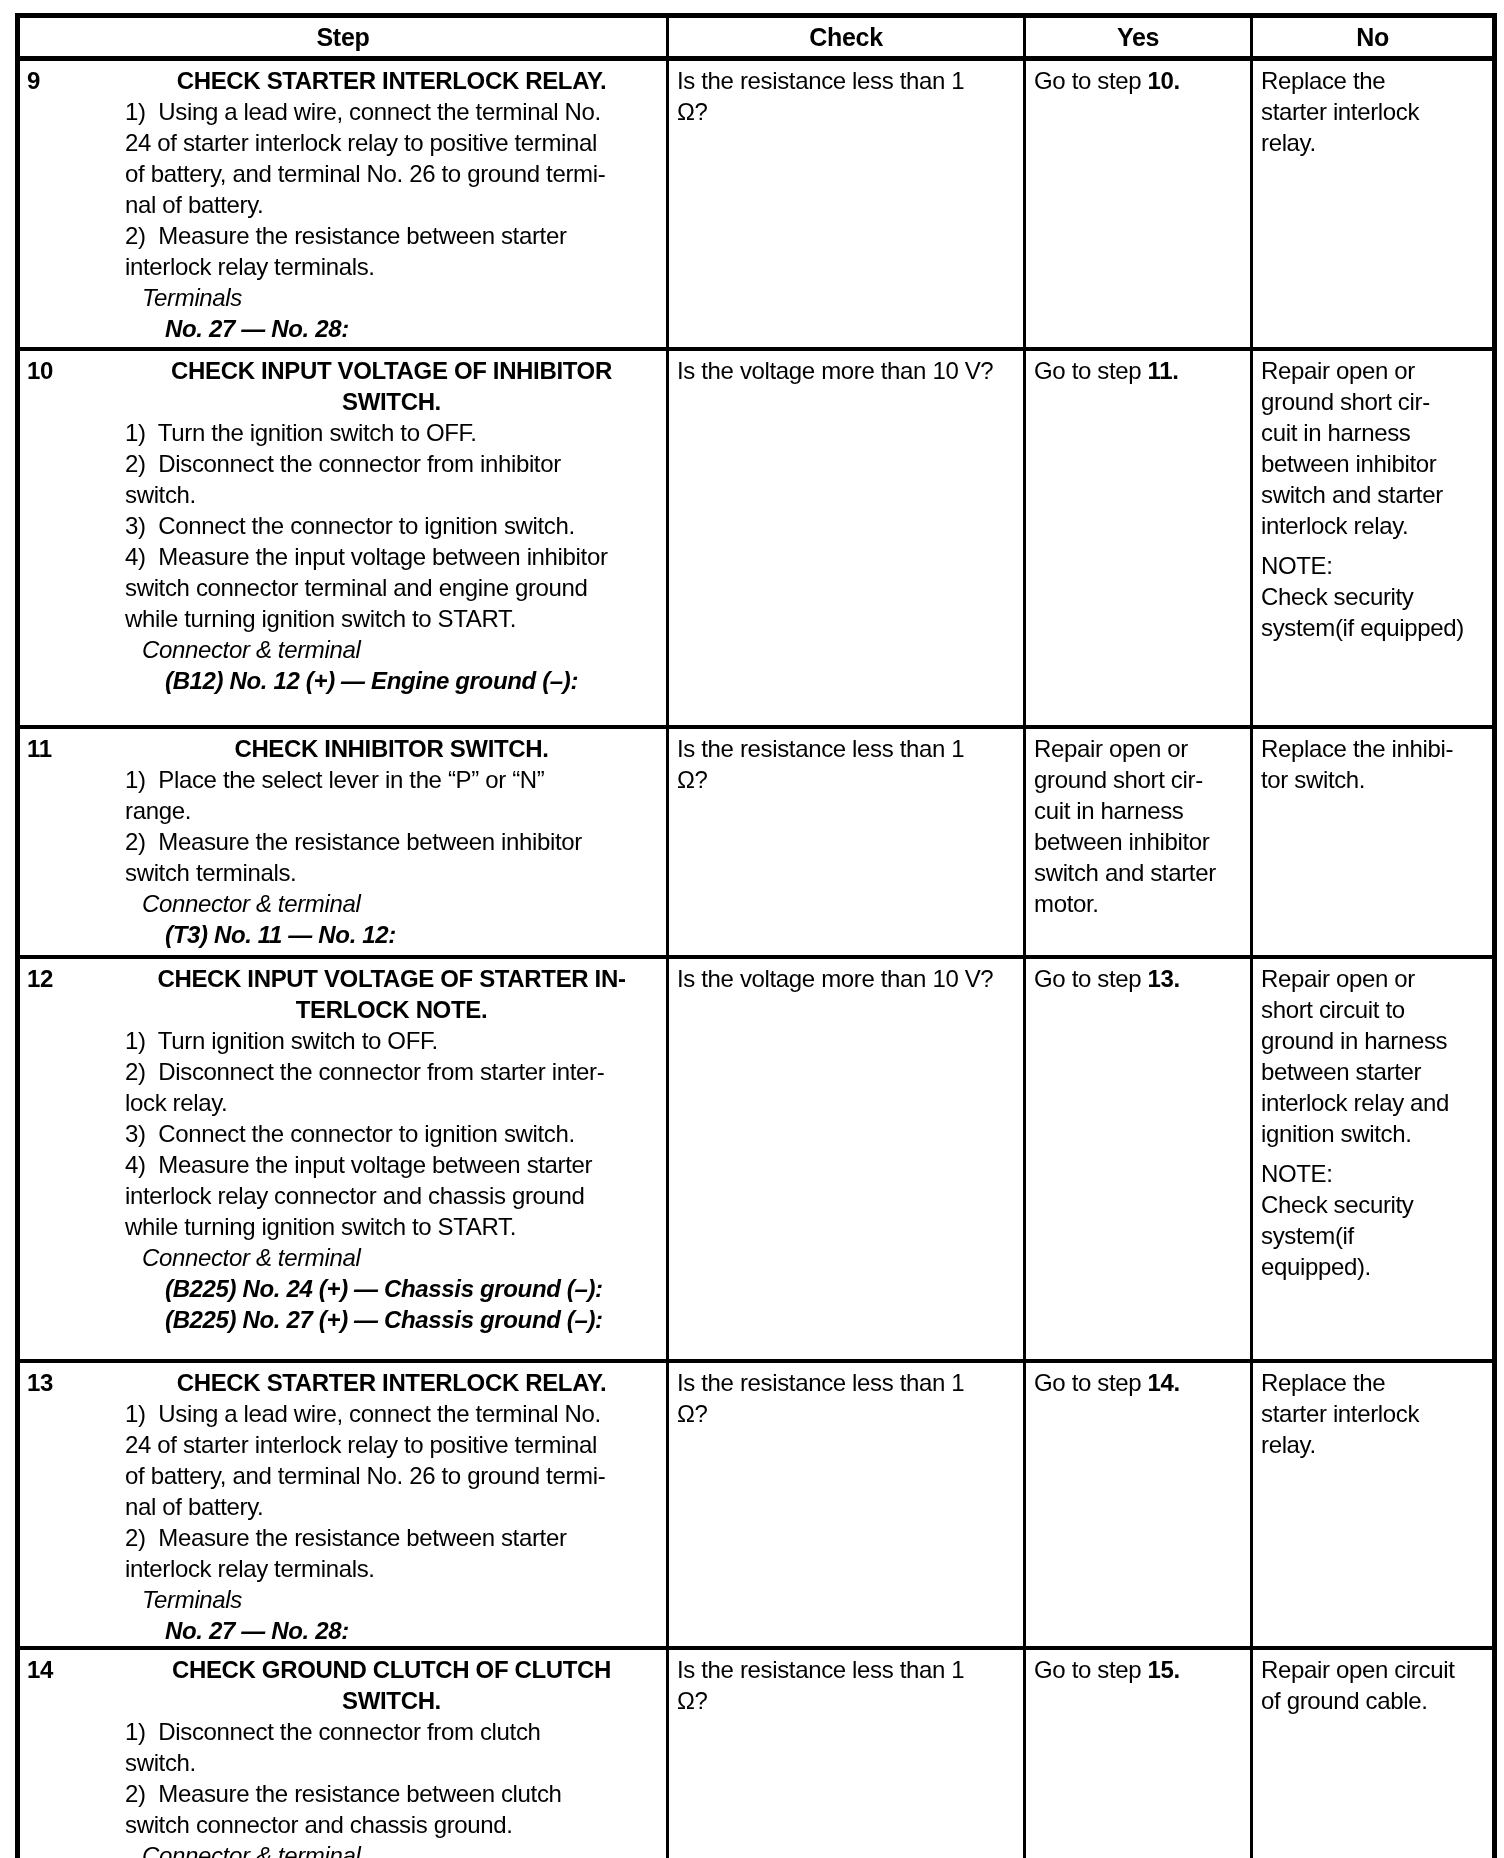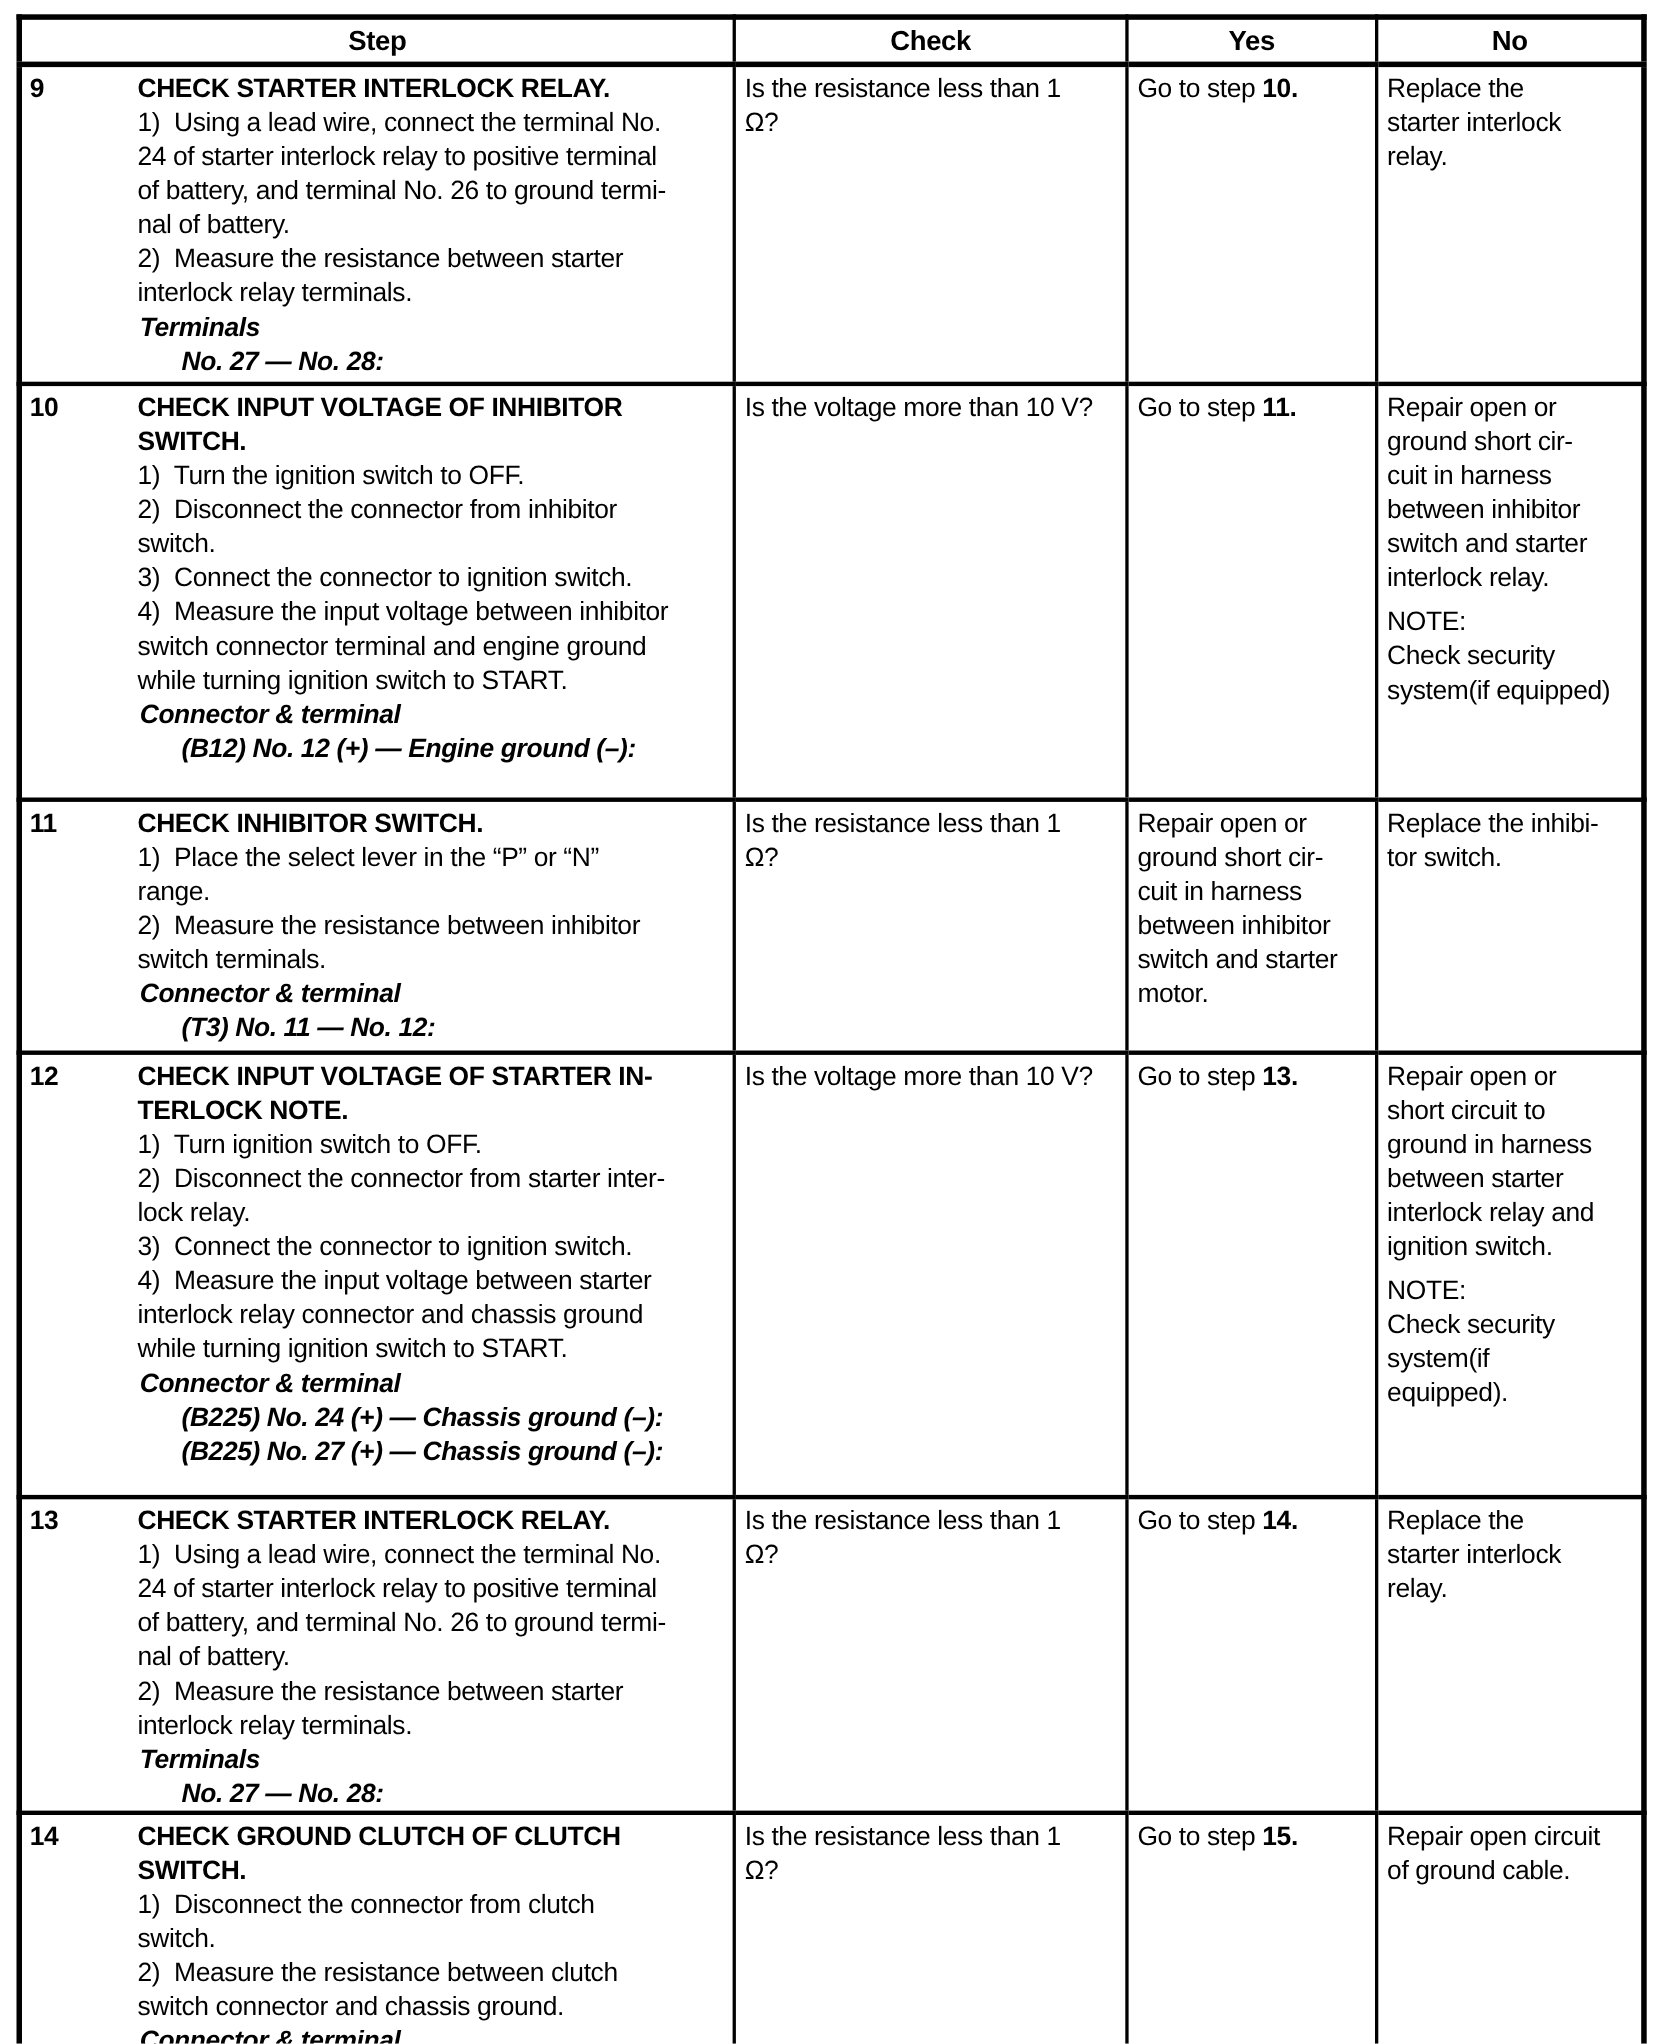--- a/index.html
+++ b/index.html
@@ -62,25 +62,25 @@
   .b   { font-weight: bold; }
 
   .step-cell { position: relative; }
   .step-num {
     position: absolute;
     left: 7px;
     top: 4px;
     font-weight: bold;
   }
   .step-body { margin-left: 97px; }
-  .step-title { font-weight: bold; white-space: pre; }
+  .step-title { font-weight: bold; white-space: pre; text-align: center; }
   .spec-label {
-    font-weight: bold;
+    font-weight: normal;
     font-style: italic;
-    margin-left: 2px;
+    margin-left: 17px;
     white-space: pre;
   }
   .spec-vals {
     font-weight: bold;
     font-style: italic;
     margin-left: 40px;
     white-space: pre;
   }
   .note-label:not(:empty) { margin-top: 9px; }
 </style>

